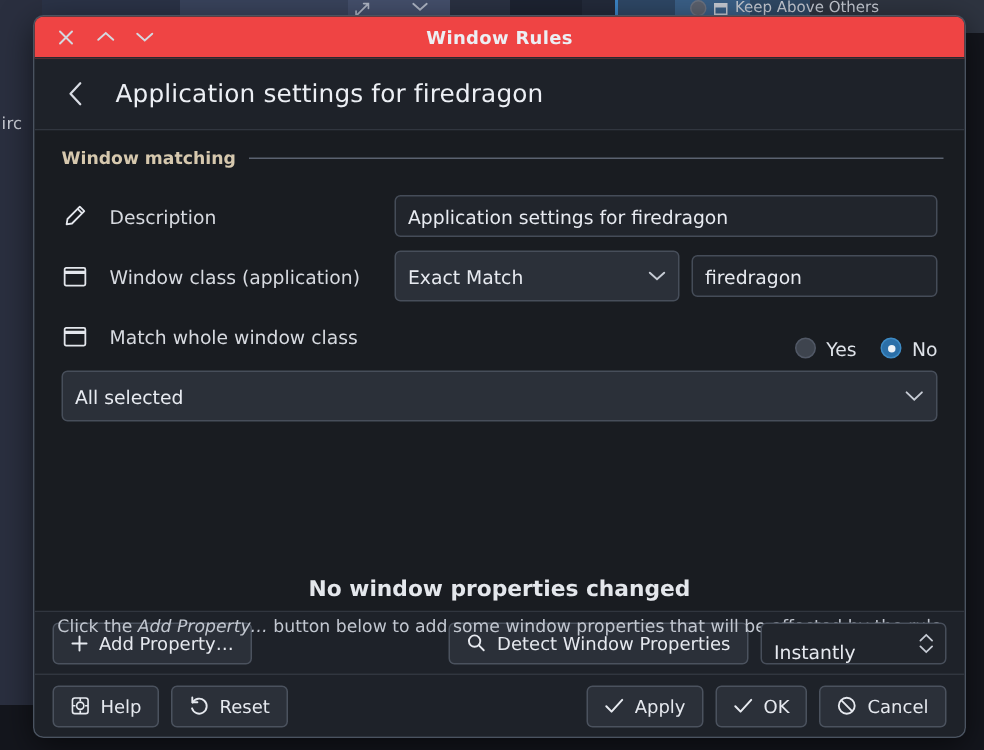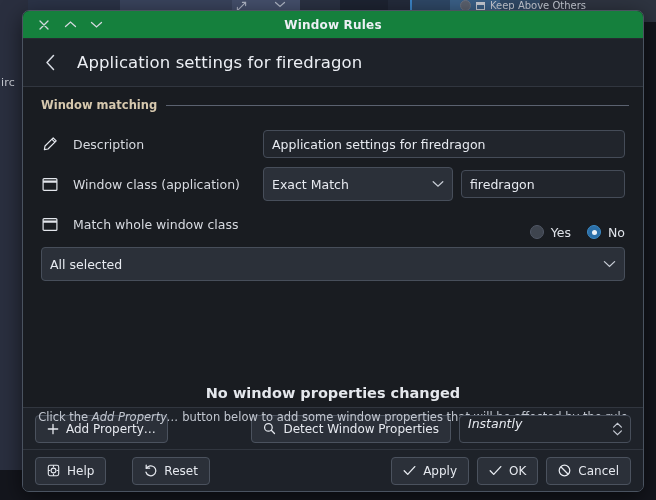--- a/index.html
+++ b/index.html
@@ -82,21 +82,21 @@
     border-radius: 7px;
     overflow: hidden;
     display: flex;
     flex-direction: column;
     box-shadow: 0 6px 22px rgba(0,0,0,.55);
   }
 
   
   #titlebar {
     height: 28px;
-    background: #15803d;
+    background: #ef4444;
     border-bottom: 1px solid #262a31;
     display: flex;
     align-items: center;
     position: relative;
     flex: none;
   }
   .win-btn {
     width: 26px; height: 26px;
     display: flex; align-items: center; justify-content: center;
     color: #d4d8df;
@@ -307,53 +307,52 @@
     display: inline-flex;
     align-items: center;
     justify-content: center;
     gap: 7px;
     padding: 0 11px;
     white-space: nowrap;
   }
   .btn .gi { font-size: 12px; line-height: 1; display: inline-flex; }
   #btn-add-property { margin-right: auto; }
   #combo-detect-when {
-    width: 172px;
+    width: 124px;
     height: 28px;
     background: #21252c;
     border: 1px solid #474e5a;
     border-radius: 4px;
     color: #e7eaf0;
     font-size: 12.5px;
     display: flex;
-    align-items: flex-start;
+    align-items: flex-end;
     padding: 0 8px;
     position: relative;
-    font-style: italic;
   }
   #combo-detect-when .spin {
     position: absolute;
     right: 7px; top: 50%;
     transform: translateY(-50%);
     display: flex; flex-direction: column;
     line-height: 6px;
     color: #c6cbd4;
     font-size: 10px;
   }
 
   
   #footer {
     flex: none;
     height: 42px;
     background: #1e2229;
     border-top: 1px solid #31363f;
     display: flex;
     align-items: center;
     padding: 0 12px;
-    gap: 26px;
+    gap: 8px;
   }
   #footer-right {
     margin-left: auto;
     display: flex;
     gap: 8px;
   }
   svg { display: block; }
 </style>
 </head>
 <body>

